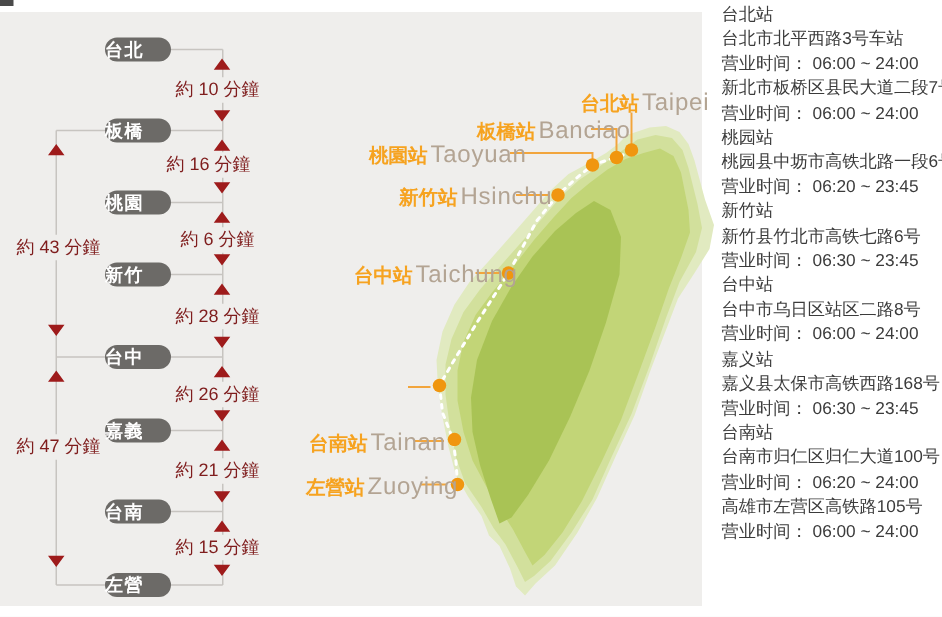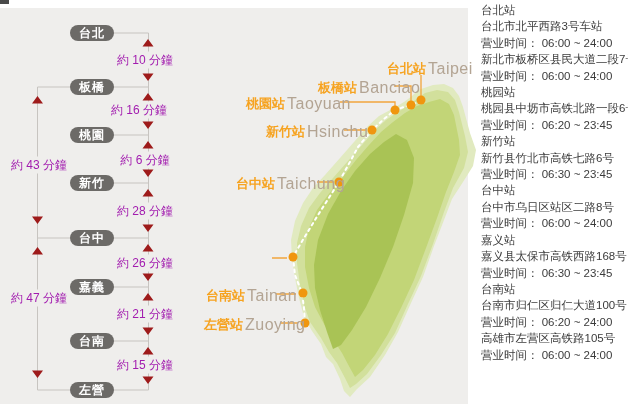--- a/index.html
+++ b/index.html
@@ -8,25 +8,25 @@
     font-family:"Liberation Sans","DejaVu Sans",sans-serif;
   }
   .map-bg{position:absolute;left:0;top:8px;width:468px;height:396px;background:#efeeec;}
   .corner-mark{position:absolute;left:0;top:0;width:9px;height:4px;background:#4a4a4a;}
   svg.overlay{position:absolute;left:0;top:0;width:628px;height:411px;}
 
   
   .pill{
     position:absolute;left:70px;width:44px;height:16px;border-radius:9px;
     background:#6c6a67;color:#ffffff;font-size:12px;font-weight:bold;
-    text-align:center;line-height:16px;letter-spacing:1px;
+    text-align:left;line-height:16px;letter-spacing:1px;
   }
   .seg-label,.express-label{
     position:absolute;transform:translate(-50%,-50%);
-    background:#efeeec;color:#a21caf;font-size:12px;white-space:nowrap;padding:0 3px;
+    background:#efeeec;color:#7f1d1d;font-size:12px;white-space:nowrap;padding:0 3px;
   }
 
   
   .map-label{position:absolute;display:flex;align-items:center;gap:2px;white-space:nowrap;}
   .map-label .zh{color:#f6a320;font-size:13px;font-weight:bold;}
   .map-label .en{color:#b3a493;font-size:16px;letter-spacing:0.5px;}
 
   
   .info-panel{position:absolute;left:481px;top:2px;width:146px;color:#3b3b3b;}
   .info-line{font-size:11.5px;line-height:16.4px;white-space:nowrap;}

